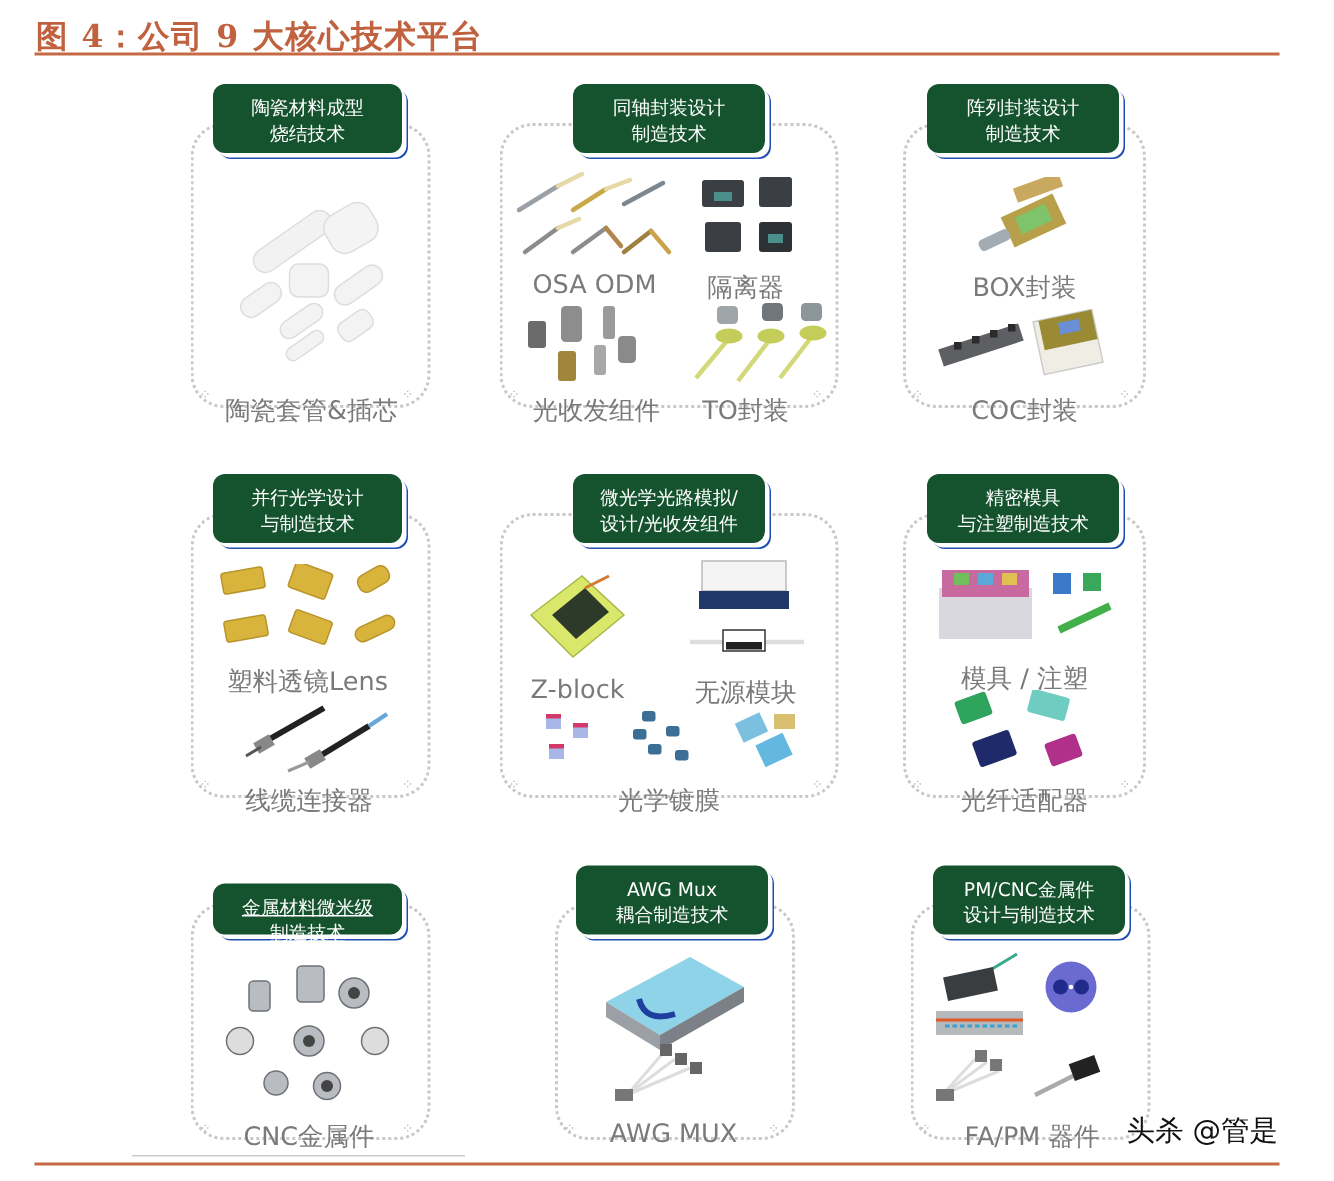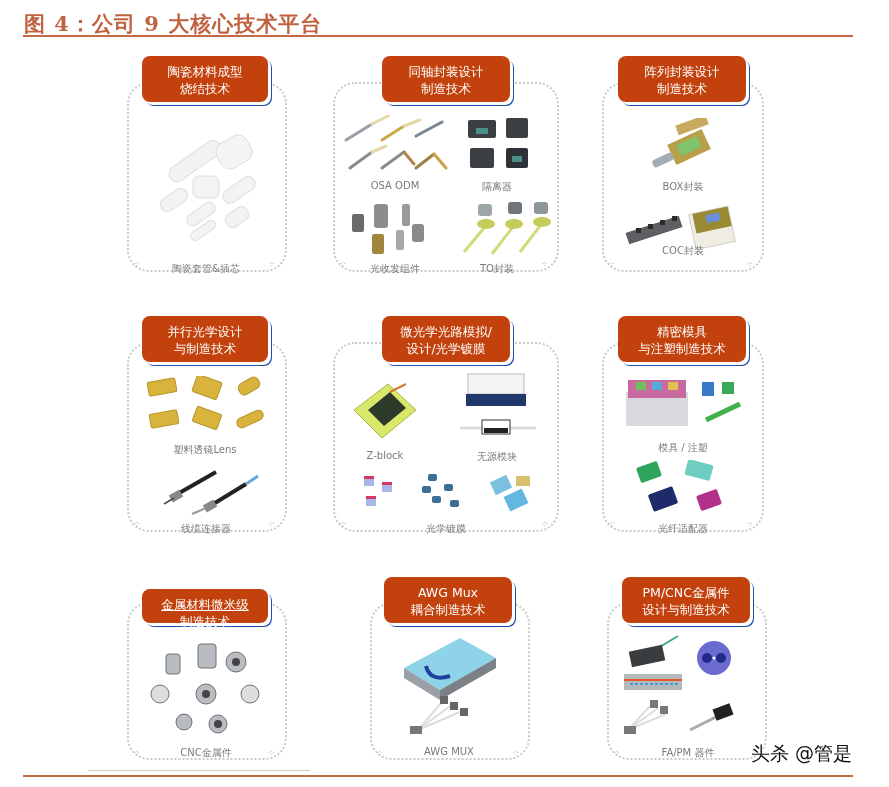--- a/index.html
+++ b/index.html
@@ -6,25 +6,25 @@
   body { width: 889px; height: 787px; position: relative; overflow: hidden;
          font-family: "DejaVu Sans", "Liberation Sans", sans-serif; }
   .fig-title { position: absolute; left: 24px; top: 10px; font-size: 21px; font-weight: bold;
                color: #c0623f; letter-spacing: 1px; font-family: "DejaVu Serif", serif; }
   .rule-top { position: absolute; left: 23px; top: 35px; width: 830px; height: 2px; background: #c56a45; }
   .rule-bottom { position: absolute; left: 23px; top: 775px; width: 830px; height: 2px; background: #c56a45; }
   .rule-grey { position: absolute; left: 88px; top: 770px; width: 222px; height: 1px; background: #cccccc; }
 
   .card { position: absolute; }
   .frame { position: absolute; border: 2px dotted #c8c8c8; border-radius: 22px; box-sizing: border-box; }
-  .badge { position: absolute; background: #c2410c; color: #fff; border-radius: 8px;
+  .badge { position: absolute; background: #14532d; color: #fff; border-radius: 8px;
            font-size: 12.5px; line-height: 17px; text-align: center; box-sizing: border-box;
            padding-top: 7px; box-shadow: 3px 3px 0 0 #ffffff, 4px 4px 0 0 #1f4eb3; }
   .badge span { display: block; }
-  .cap { position: absolute; font-size: 10px; color: #7a7a7a; text-align: center; white-space: nowrap; }
+  .cap { position: absolute; font-size: 17px; color: #7a7a7a; text-align: center; white-space: nowrap; }
   .spark { position: absolute; font-size: 9px; color: #b8b8b8; }
   .prod { position: absolute; }
 
   .watermark { position: absolute; left: 751px; top: 741px; font-size: 19px; color: #111; }
 </style>
 </head>
 <body>
 
 <div class="fig-title">图 4：公司 9 大核心技术平台</div>
 <div class="rule-top"></div>
@@ -128,21 +128,21 @@
         <rect x="26" y="18" width="5" height="5"></rect>
         <rect x="38" y="14" width="5" height="5"></rect>
         <rect x="50" y="10" width="5" height="5"></rect>
       </g>
     <rect x="70" y="4" width="40" height="36" fill="#f0ede4" stroke="#ccc" transform="rotate(-12 90 22)"></rect>
     <rect x="72" y="4" width="36" height="20" fill="#9a8a34" transform="rotate(-12 90 14)"></rect>
     <rect x="84" y="8" width="14" height="8" fill="#6b8fd6" transform="rotate(-12 90 12)"></rect>
   </svg>
   <div class="spark" style="left:608px;top:259px;">⁘</div>
   <div class="spark" style="left:746px;top:259px;">⁘</div>
-  <div class="cap" style="left:640px;top:244px;width:86px;">COC封装</div>
+  <div class="cap" style="left:640px;top:262px;width:86px;">COC封装</div>
 </div>
 
 <div class="card">
   <div class="frame" style="left:127px;top:342px;width:160px;height:190px;"></div>
   <div class="badge" style="left:142px;top:316px;width:126px;height:46px;">
     <span>并行光学设计</span>
     <span>与制造技术</span>
   </div>
   <svg class="prod" style="left:142px;top:376px;" width="130" height="60">
     <g fill="#d8b43c" stroke="#b8942a">
@@ -166,21 +166,21 @@
   </svg>
   <div class="spark" style="left:133px;top:519px;">⁘</div>
   <div class="spark" style="left:268px;top:519px;">⁘</div>
   <div class="cap" style="left:150px;top:522px;width:112px;">线缆连接器</div>
 </div>
 
 <div class="card">
   <div class="frame" style="left:333px;top:342px;width:226px;height:190px;"></div>
   <div class="badge" style="left:382px;top:316px;width:128px;height:46px;">
     <span>微光学光路模拟/</span>
-    <span>设计/光学镀膜</span>
+    <span>设计/光收发组件</span>
   </div>
   <svg class="prod" style="left:350px;top:380px;" width="70" height="64">
     <polygon points="4,30 38,4 66,30 32,58" fill="#d9e86a" stroke="#aab84a"></polygon>
     <polygon points="18,30 40,12 56,28 34,46" fill="#2d3a2a"></polygon>
     <line x1="40" y1="12" x2="56" y2="4" stroke="#d47a30" stroke-width="2"></line>
   </svg>
   <svg class="prod" style="left:460px;top:372px;" width="76" height="70">
     <rect x="8" y="2" width="56" height="20" fill="#f4f4f4" stroke="#bbb"></rect>
     <rect x="6" y="22" width="60" height="12" fill="#1f3a6a"></rect>
     <line x1="0" y1="56" x2="76" y2="56" stroke="#ddd" stroke-width="3"></line>

